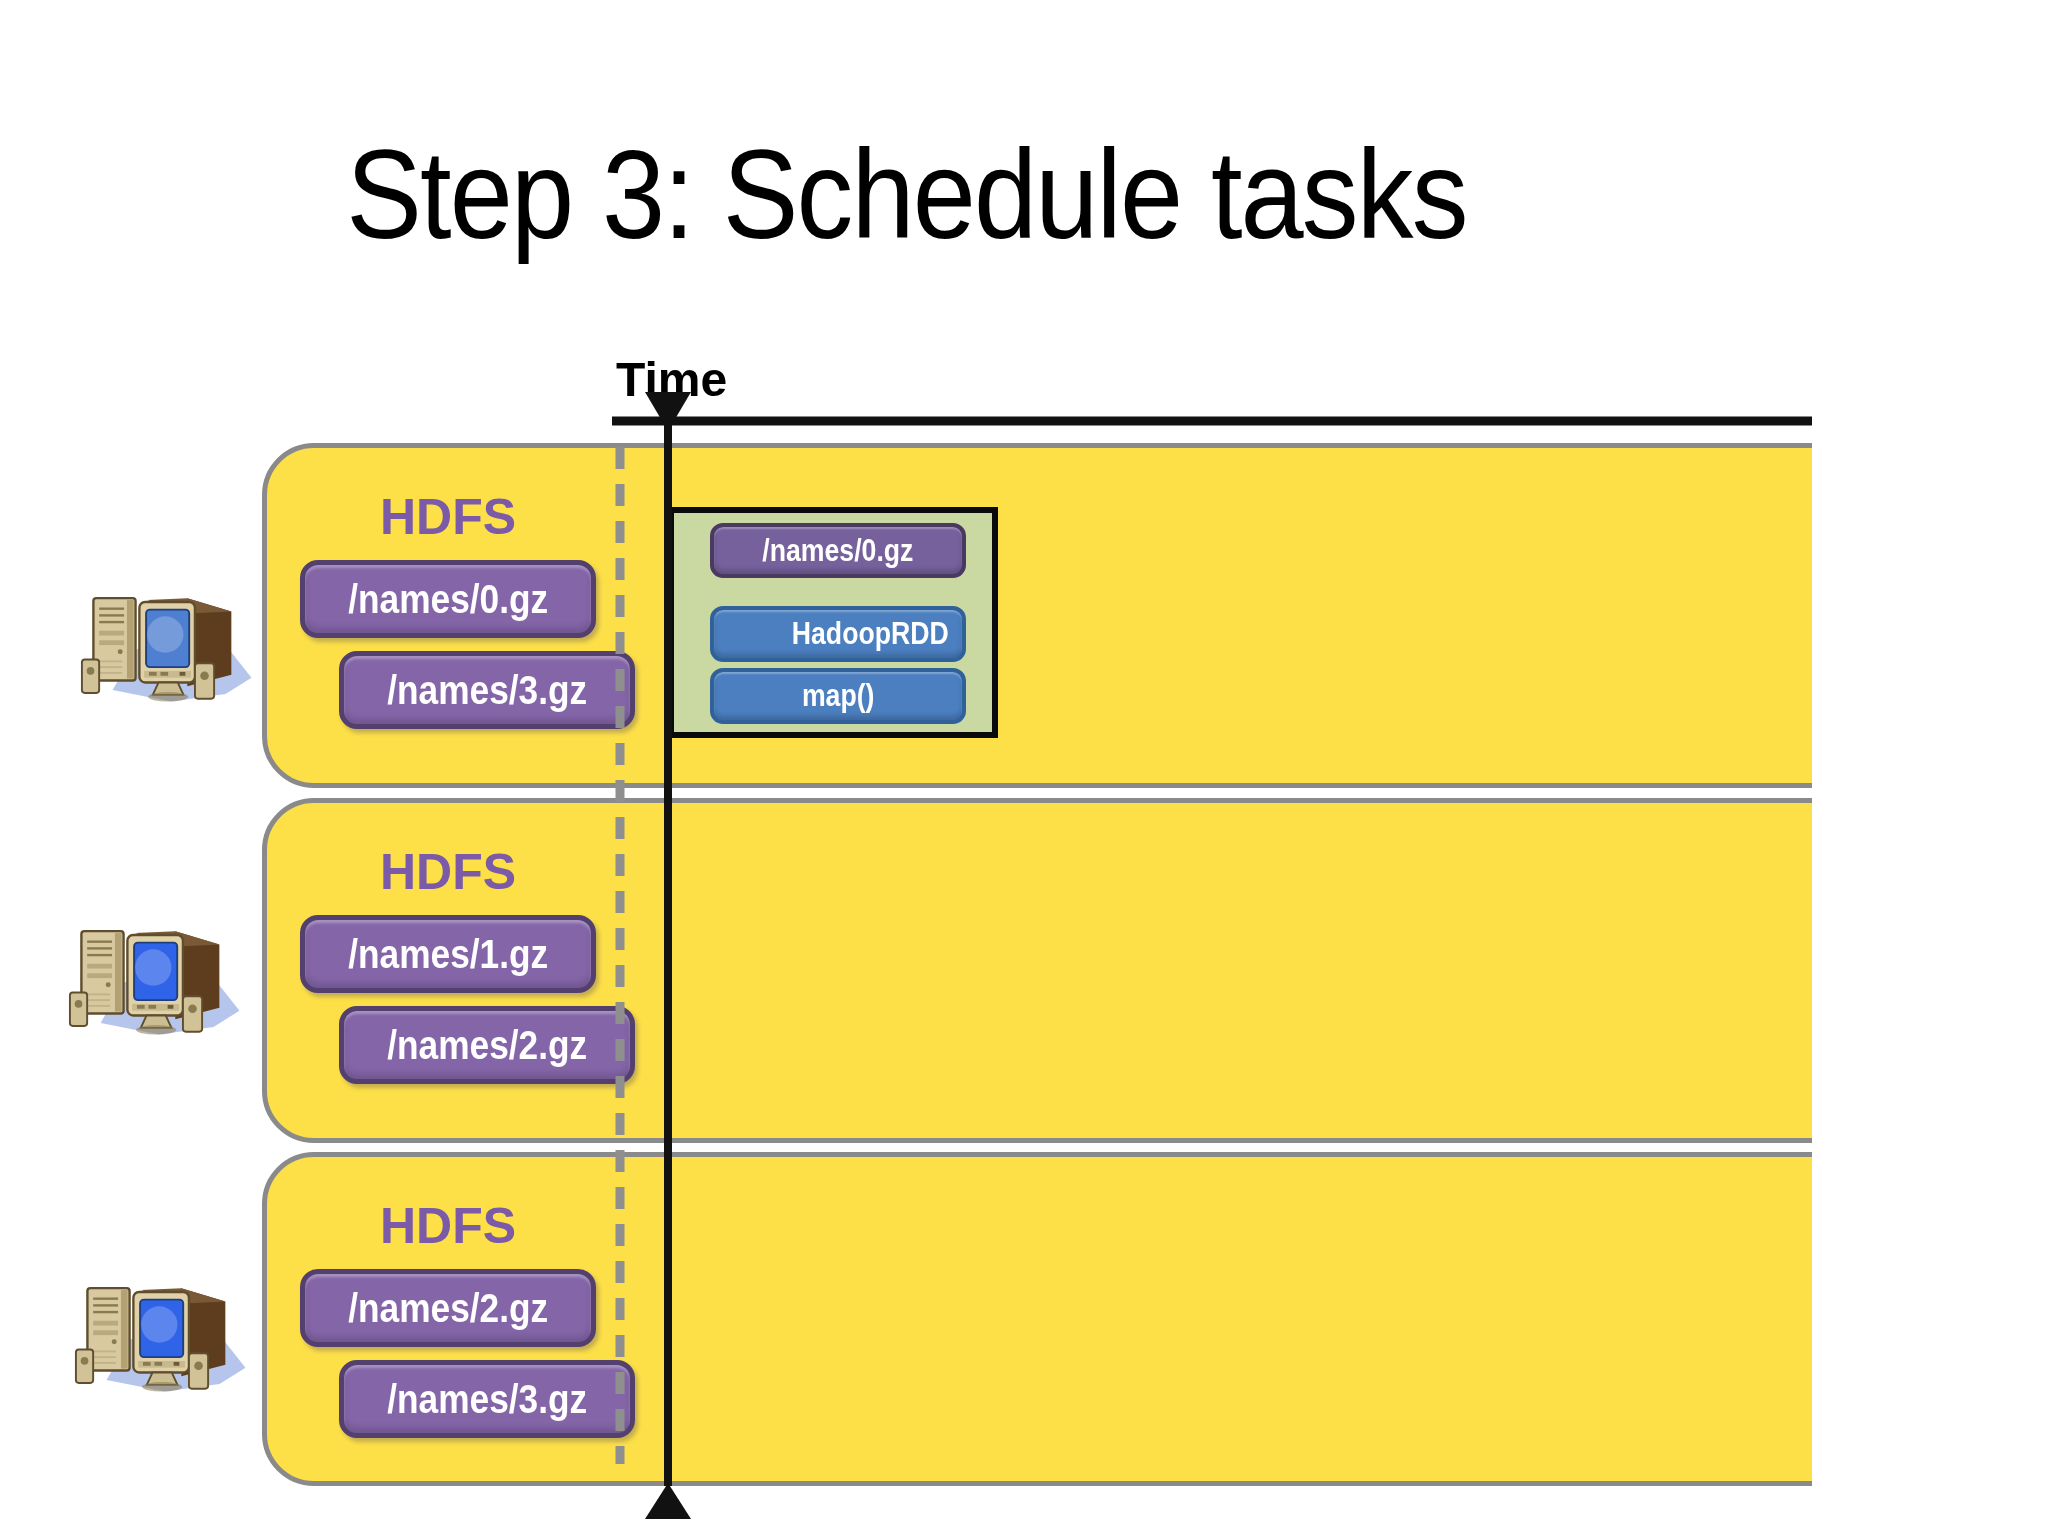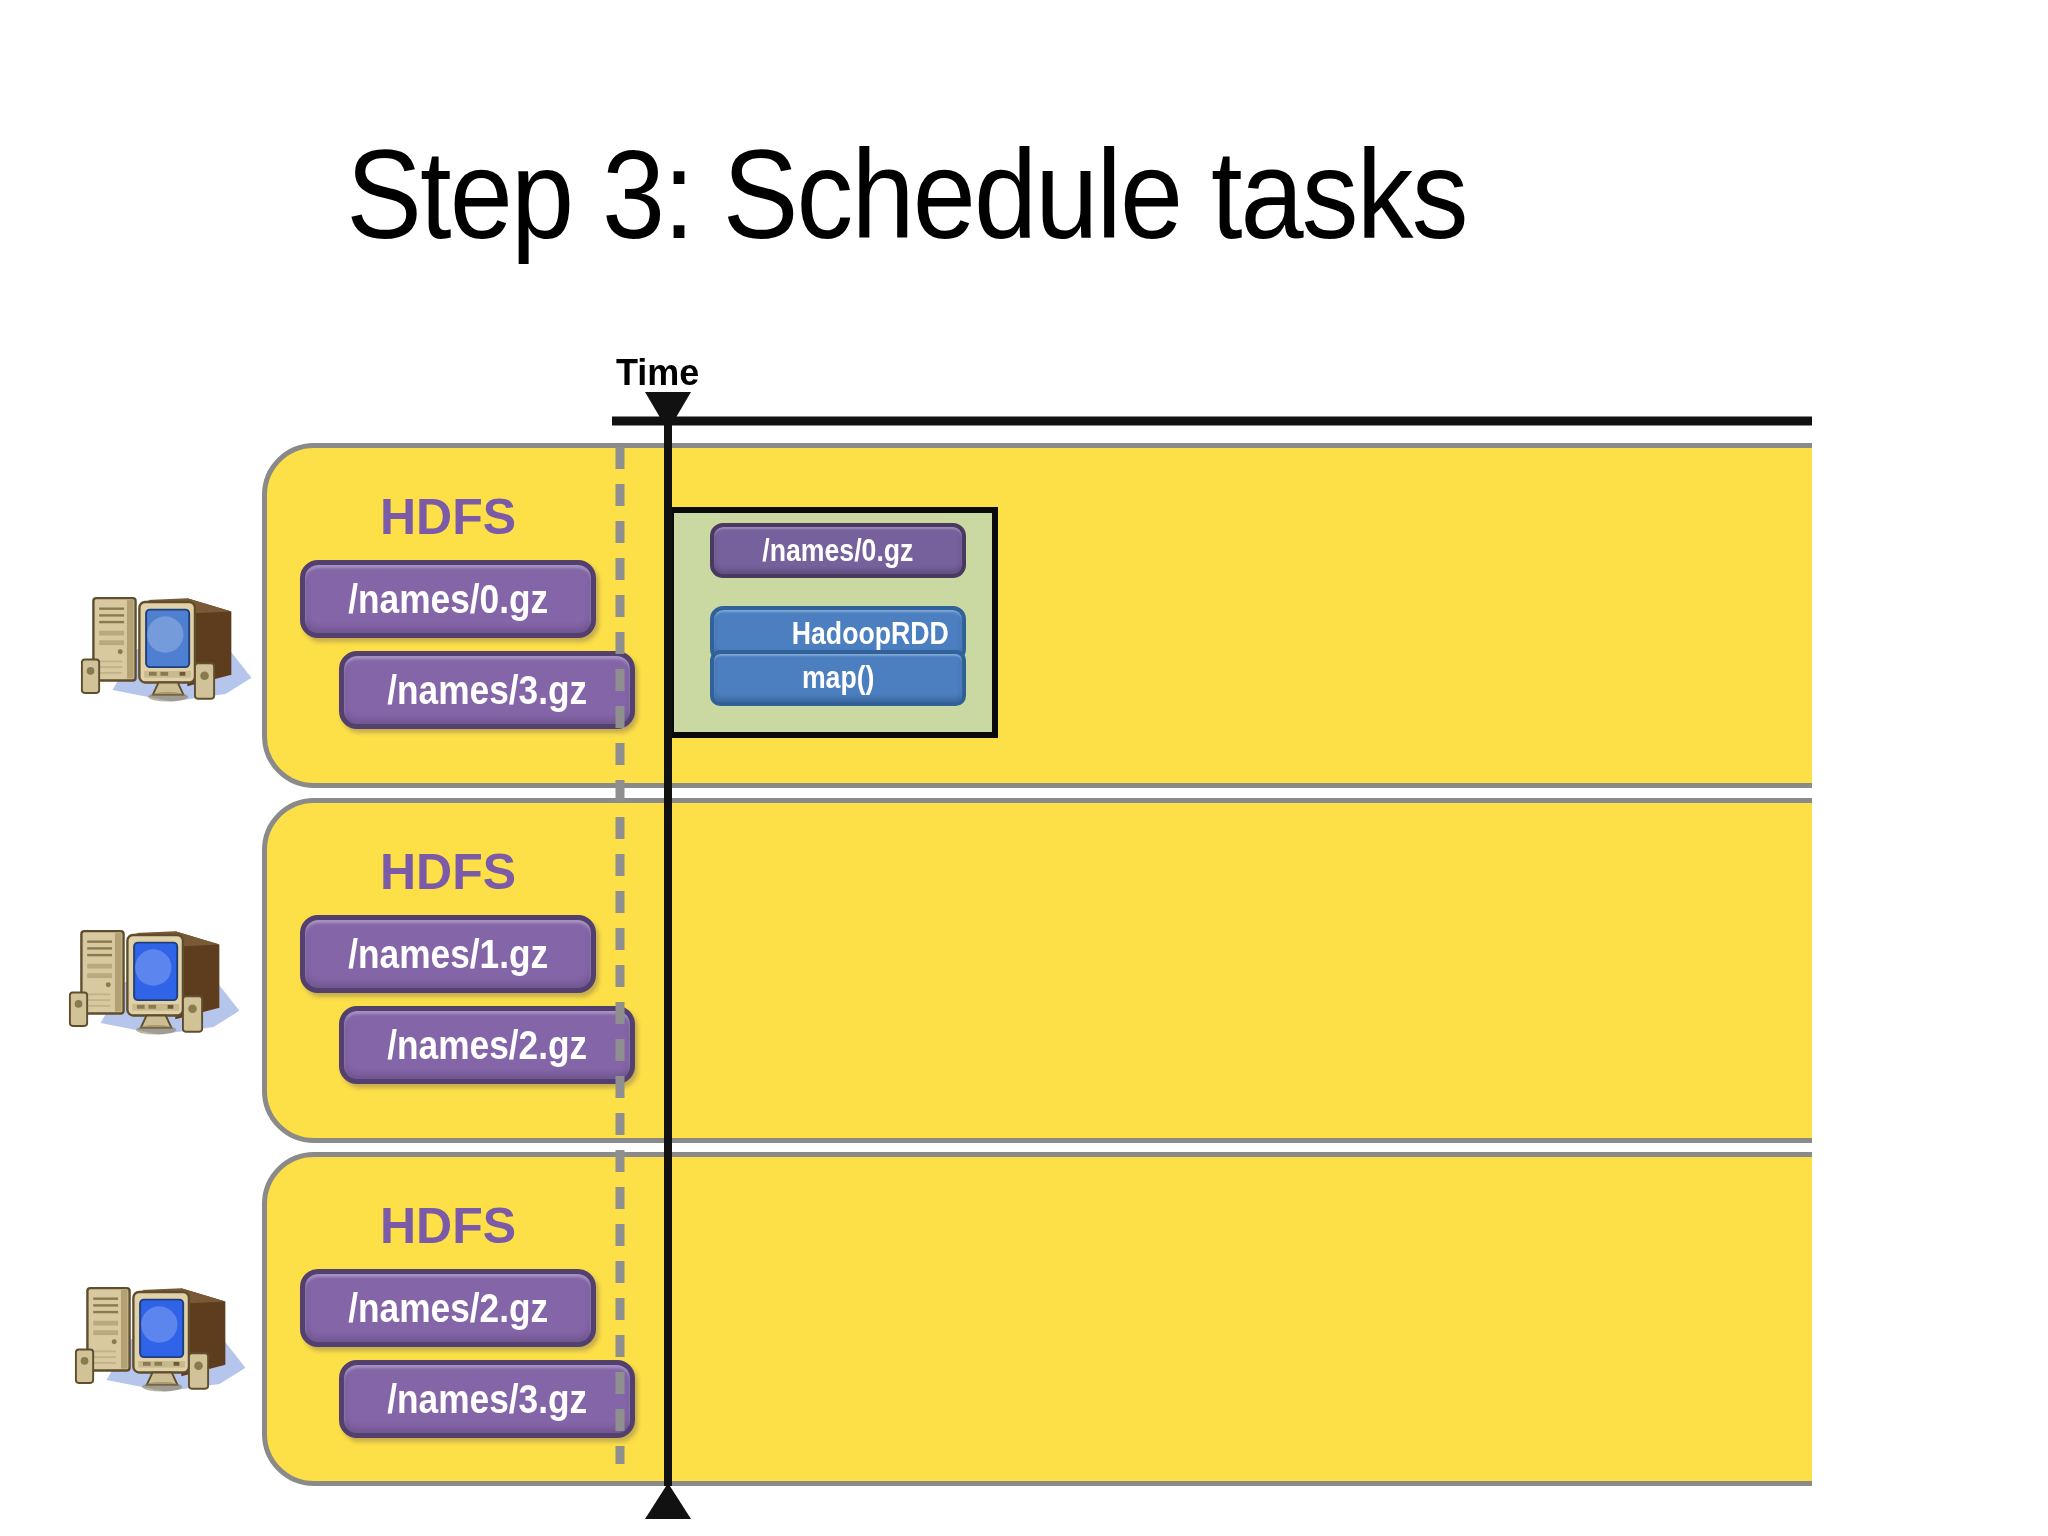--- a/index.html
+++ b/index.html
@@ -23,21 +23,21 @@
   }
   .cond{display:inline-block;transform:scaleX(.86);transform-origin:center;white-space:nowrap;}
   .cond-title{display:inline-block;transform:scaleX(.9);transform-origin:center;white-space:nowrap;}
 
   .title{
     position:absolute;left:0;right:0;top:122px;text-align:center;
     font-size:126px;font-weight:400;color:#000;letter-spacing:-2px;
   }
   .time-label{
     position:absolute;left:616px;top:352px;
-    font-size:36px;font-weight:700;color:#000;
+    font-size:48px;font-weight:700;color:#000;
   }
 
   
   .worker-box{
     position:absolute;left:262px;width:1674px;
     background:#fde047;border:5px solid var(--box-border);border-radius:52px;
     box-sizing:border-box;z-index:1;
   }
   .wb-0{top:443px;height:345px;}
   .wb-1{top:798px;height:345px;}
@@ -79,21 +79,21 @@
   .tp-input{
     top:10px;height:55px;
     background:#76619c;border:4px solid #4a3a62;
     box-shadow:inset 0 2px 2px rgba(255,255,255,.28), inset 0 -4px 5px rgba(0,0,0,.18);
   }
   .tp-op{
     background:var(--blue-fill);border:4px solid var(--blue-border);
     box-shadow:inset 0 2px 2px rgba(255,255,255,.30), inset 0 -4px 5px rgba(0,0,0,.18);
   }
   .tp-0{top:93px;height:56px;justify-content:flex-end;}
-  .tp-1{top:137px;height:56px;border-radius:10px;}
+  .tp-1{top:155px;height:56px;}
 
   .overlay{position:absolute;left:0;top:0;width:2048px;height:1536px;z-index:4;pointer-events:none;}
   .hidden-defs{position:absolute;width:0;height:0;overflow:hidden;}
 </style>
 </head>
 <body>
 
 <svg class="hidden-defs" xmlns="http://www.w3.org/2000/svg">
   <defs>
     <symbol id="pc-icon" viewBox="0 0 190 130">

